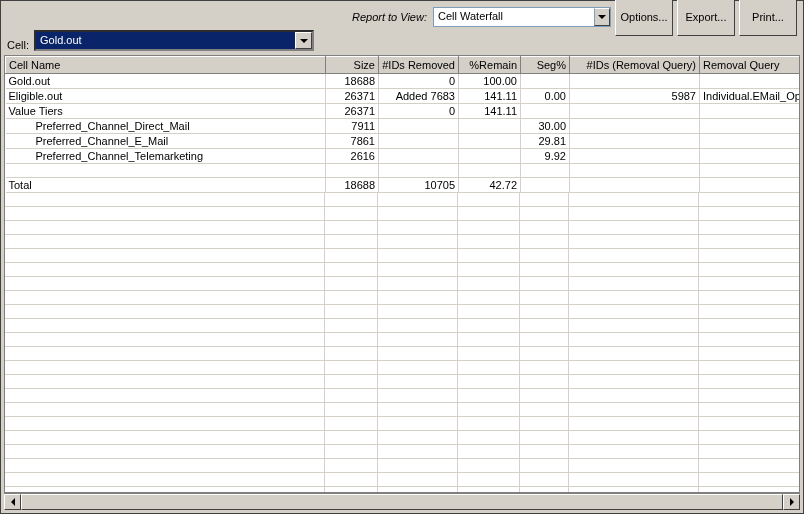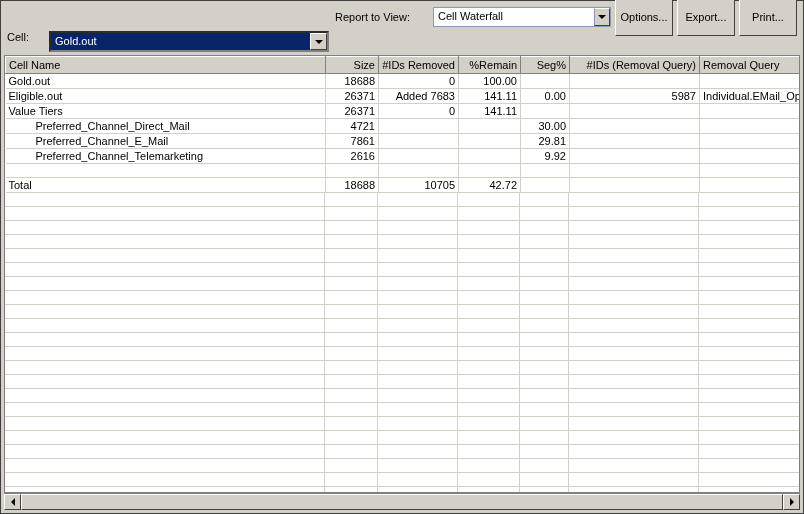--- a/index.html
+++ b/index.html
@@ -59,21 +59,22 @@
   .win-btn svg { display:block; }
   .toolbar {
     height: 28px;
     display: flex;
     align-items: center;
     justify-content: flex-end;
     padding: 3px 6px 0 6px;
     gap: 4px;
   }
   .toolbar .lbl {
-    margin-right: 19px;
+    margin-right: 2px;
+    font-style: italic;
   }
   .combo {
     height: 20px;
     background: #fff;
     border: 1px solid #7f9db9;
     display: inline-flex;
     align-items: stretch;
   }
   .combo .combo-text {
     padding: 2px 4px;
@@ -97,23 +98,23 @@
     background: #d4d0c8;
     border: 1px solid #fff;
     border-right-color: #404040;
     border-bottom-color: #404040;
     font: inherit;
     cursor: default;
   }
   .subbar {
     height: 26px;
     display: flex;
-    align-items: flex-start;
+    align-items: flex-end;
     padding: 2px 22px 4px 6px;
-    gap: 20px;
+    gap: 5px;
   }
   .combo-sel {
     height: 21px;
     width: 280px;
     background: #0a246a;
     color: #fff;
     border: 2px inset #808080;
     display: inline-flex;
     align-items: stretch;
   }
@@ -294,21 +295,21 @@
             <td>Value Tiers</td>
             <td class="right">26371</td>
             <td class="right">0</td>
             <td class="right">141.11</td>
             <td class="right"></td>
             <td class="right"></td>
             <td></td>
           </tr>
           <tr>
             <td class="indent1">Preferred_Channel_Direct_Mail</td>
-            <td class="right">4721</td>
+            <td class="right">7911</td>
             <td class="right"></td>
             <td class="right"></td>
             <td class="right">30.00</td>
             <td class="right"></td>
             <td></td>
           </tr>
           <tr>
             <td class="indent1">Preferred_Channel_E_Mail</td>
             <td class="right">7861</td>
             <td class="right"></td>

